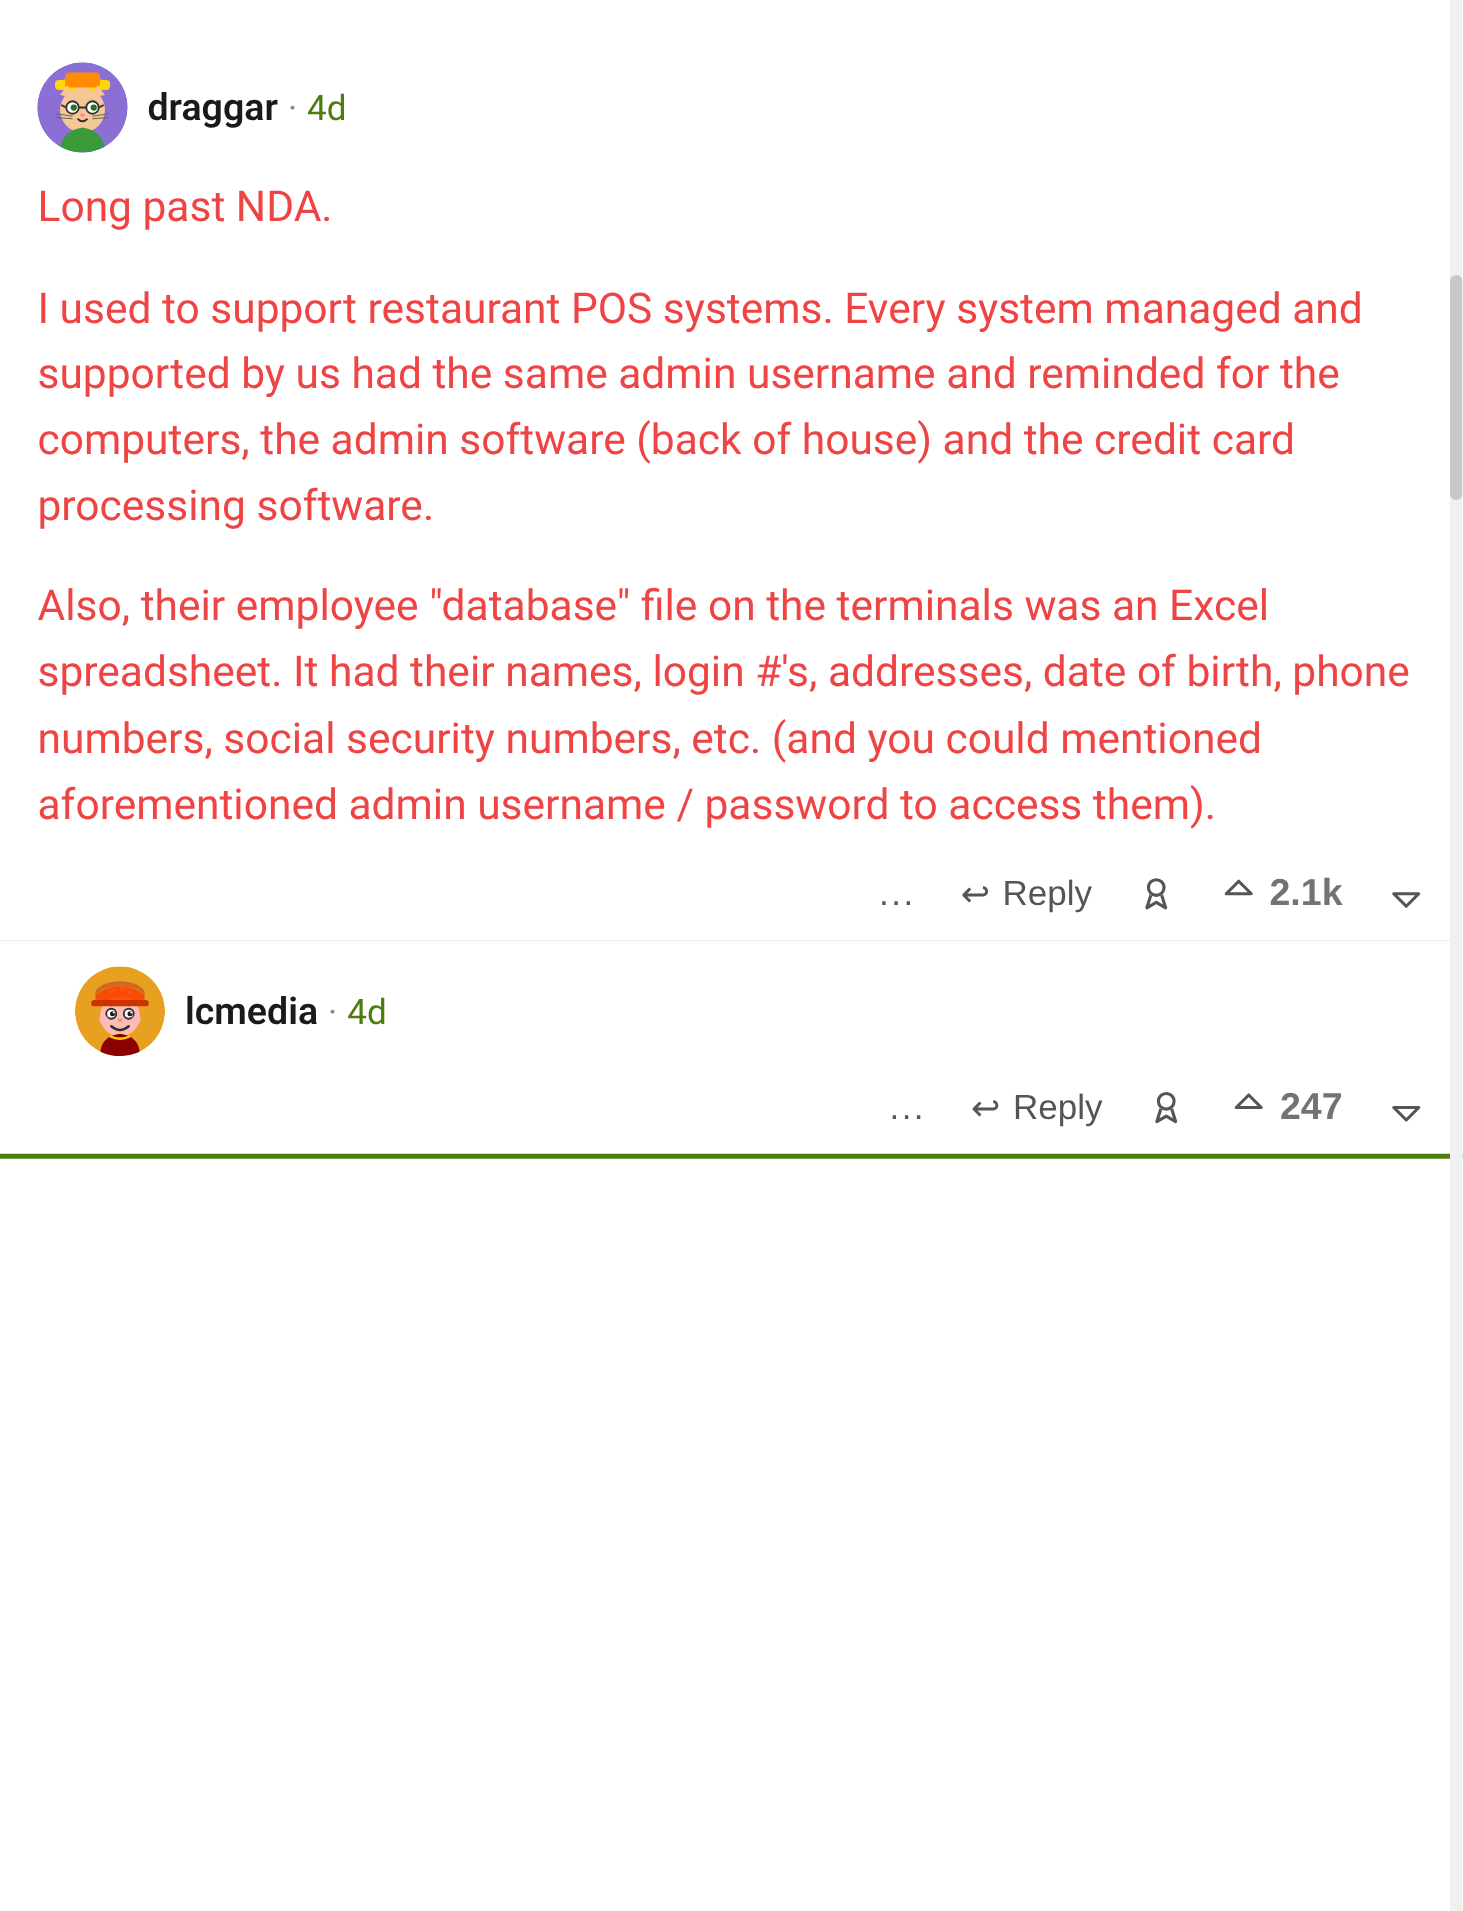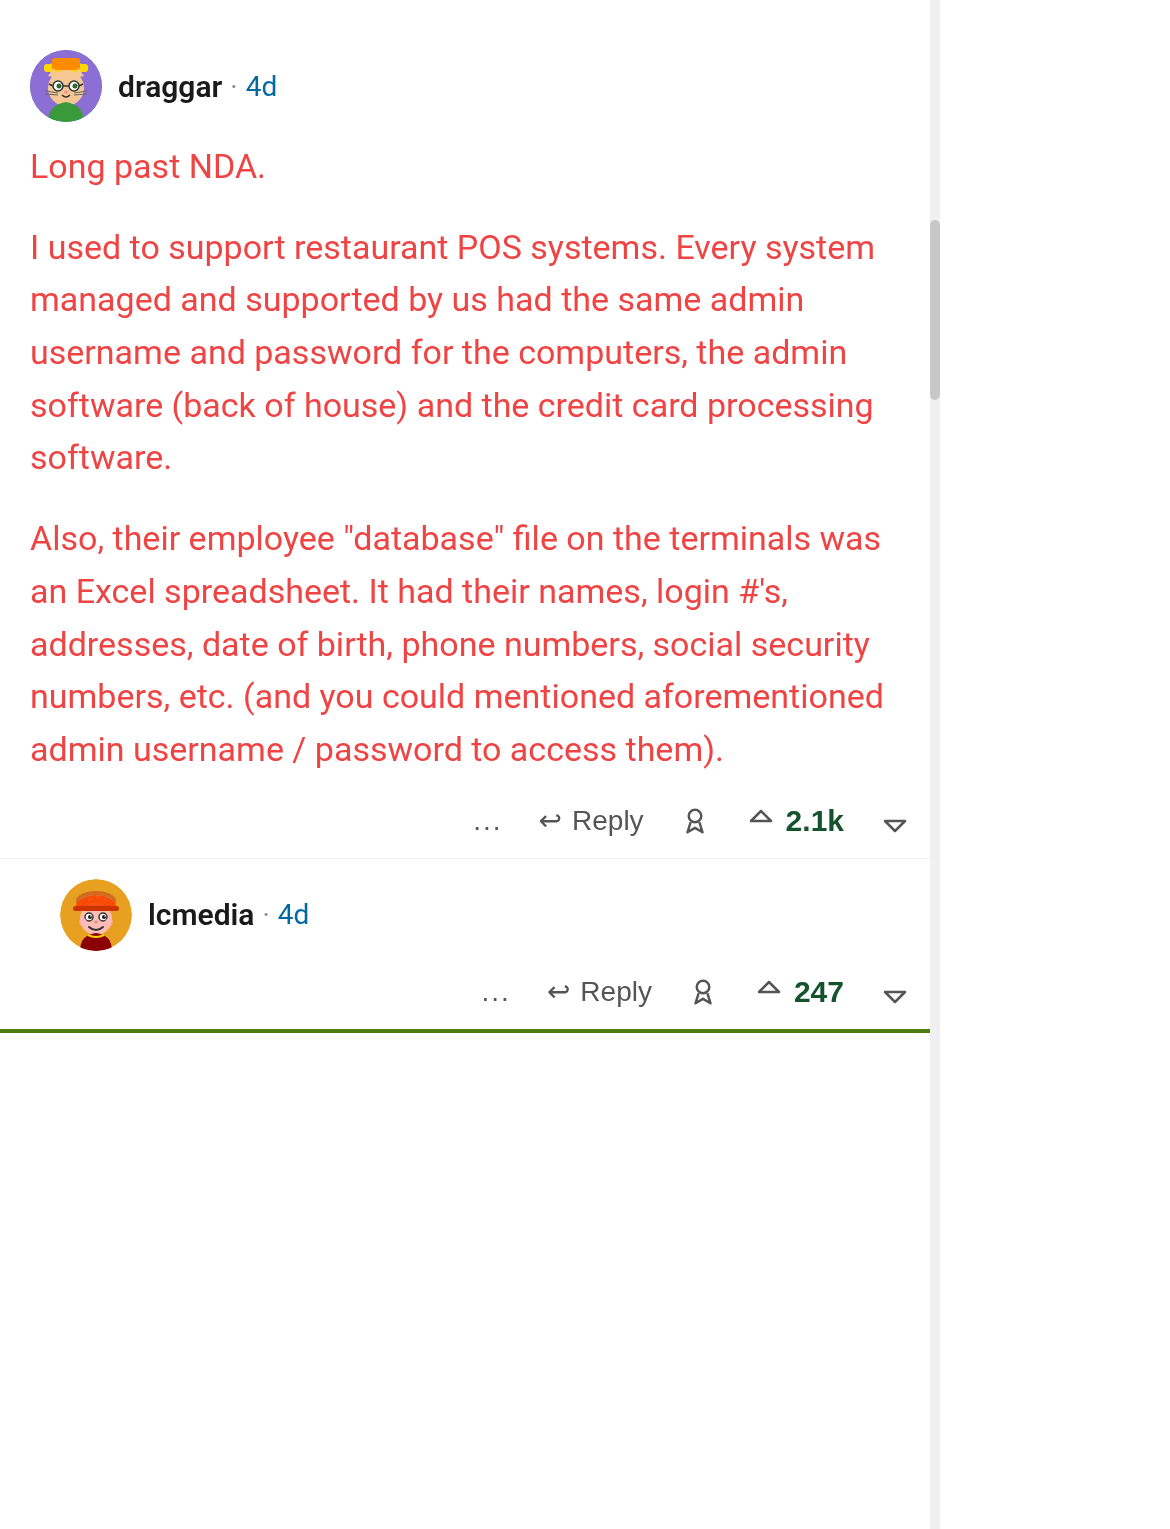--- a/index.html
+++ b/index.html
@@ -11,21 +11,21 @@
     body {
       background: #ffffff;
       font-family: -apple-system, BlinkMacSystemFont, 'Segoe UI', Roboto, sans-serif;
       width: 1170px;
       min-height: 1529px;
       overflow-x: hidden;
       position: relative;
     }
 
     .page-container {
-      width: 940px;
+      width: 1170px;
       min-height: 1529px;
       background: #ffffff;
       padding: 30px 0;
       position: relative;
     }
 
     
     .scrollbar {
       position: absolute;
       right: 0;
@@ -69,21 +69,21 @@
       color: #1a1a1a;
     }
 
     .dot-separator {
       font-size: 28px;
       color: #888;
     }
 
     .timestamp {
       font-size: 28px;
-      color: #0369a1;
+      color: #4d7c0f;
       text-align: center;
     }
 
     .comment-body {
       font-size: 34px;
       line-height: 1.55;
       color: #ef4444;
       margin-bottom: 28px;
     }
 
@@ -117,21 +117,21 @@
     }
 
     .action-icon {
       font-size: 28px;
       color: #555;
     }
 
     .vote-count {
       font-size: 30px;
       font-weight: 600;
-      color: #14532d;
+      color: #737373;
     }
 
     .dots-btn {
       font-size: 28px;
       color: #555;
       cursor: pointer;
       letter-spacing: 2px;
       background: none;
       border: none;
     }
@@ -201,21 +201,21 @@
       </div>
       <div class="user-info">
         <span class="username">draggar</span>
         <span class="dot-separator">·</span>
         <span class="timestamp">4d</span>
       </div>
     </div>
 
     <div class="comment-body">
       <p>Long past NDA.</p>
-      <p>I used to support restaurant POS systems.  Every system managed and supported by us had the same admin username and password for the computers, the admin software (back of house) and the credit card processing software.</p>
+      <p>I used to support restaurant POS systems.  Every system managed and supported by us had the same admin username and reminded for the computers, the admin software (back of house) and the credit card processing software.</p>
       <p>Also, their employee "database" file on the terminals was an Excel spreadsheet.  It had their names, login #'s, addresses, date of birth, phone numbers, social security numbers, etc. (and you could mentioned aforementioned admin username / password to access them).</p>
     </div>
 
     <div class="comment-actions">
       <button class="dots-btn">...</button>
       <button class="action-btn">
         <span class="action-icon">↩</span>
         <span>Reply</span>
       </button>
       <button class="action-btn">

